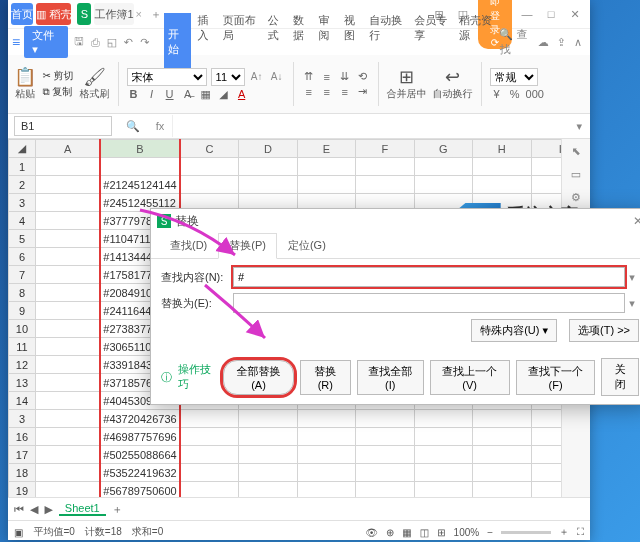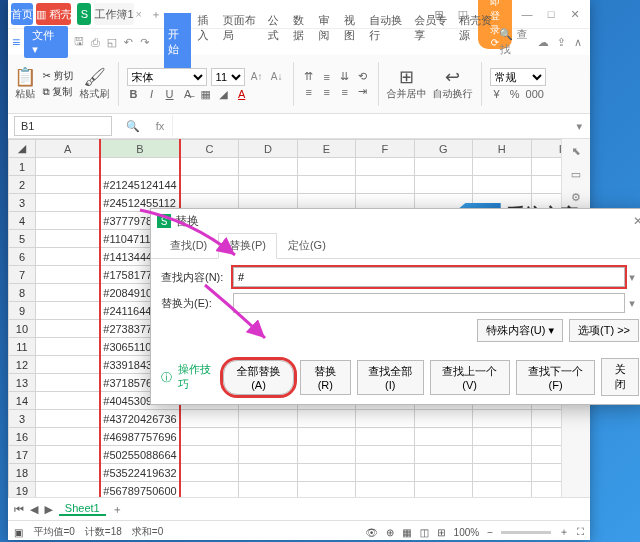--- a/index.html
+++ b/index.html
@@ -60,21 +60,21 @@
   .dlg-title .sq{width:14px;height:14px;background:#0aa75c;color:#fff;display:inline-flex;align-items:center;justify-content:center;font-size:10px;margin-right:4px;}
   .dlg-title .x{margin-left:auto;color:#888;}
   .dlg-tabs{display:flex;border-bottom:1px solid #ddd;padding-left:8px;}
   .dlg-tab{padding:4px 10px;font-size:11px;color:#555;border:1px solid transparent;}
   .dlg-tab.active{border:1px solid #ddd;border-bottom:1px solid #fff;background:#fff;margin-bottom:-1px;}
   .dlg-body{padding:8px 10px;}
   .dlg-row{display:flex;align-items:center;margin-bottom:6px;}
   .dlg-label{width:72px;font-size:11px;}
   .dlg-input{flex:1;border:1px solid #bbb;height:18px;padding:0 4px;font-size:11px;}
   .dlg-input.red-box{outline:2px solid #e03838;}
-  .dlg-opts{display:flex;justify-content:flex-end;gap:6px;margin-top:6px;}
+  .dlg-opts{display:flex;justify-content:flex-end;gap:12px;margin-top:6px;}
   .dlg-bot{padding:8px 10px;display:flex;align-items:center;gap:6px;}
   .tip{color:#0aa75c;font-size:11px;}
   .btn{border:1px solid #bbb;background:#f7f7f7;padding:3px 8px;font-size:11px;}
   .btn.ring{outline:3px solid #e03838;border-radius:14px;}
   .btn-close{margin-left:auto;}
   
   .wm{position:absolute;right:18px;top:172px;display:flex;align-items:center;gap:6px;margin-top:31px;}
   .wm-logo{width:44px;height:36px;background:linear-gradient(135deg,#3aa0e8,#1666b8);clip-path:polygon(20% 0,100% 0,100% 80%,80% 100%,0 100%,0 20%);position:relative;}
   .wm-logo::after{content:"";position:absolute;left:10px;top:10px;width:18px;height:14px;border:3px solid #fff;}
   .wm-text{font-size:18px;font-weight:bold;color:#333;display:flex;flex-direction:column;line-height:1.1;}
@@ -187,21 +187,21 @@
       <div class="tb-group">
         <span class="tb-big">⊞</span>
         <span>合并居中</span>
       </div>
       <div class="tb-group">
         <span class="tb-big">↩</span>
         <span>自动换行</span>
       </div>
       <div class="sep"></div>
       <div class="tb-stack">
-        <select class="fakeselect" style="width:56px"><option>常规</option></select>
+        <select class="fakeselect" style="width:48px"><option>常规</option></select>
         <div class="tb-row btnrow">
           <span>¥</span>
           <span>%</span>
           <span>000</span>
         </div>
       </div>
     </div>
 
     <div class="fxbar">
       <div class="namebox">B1</div>

